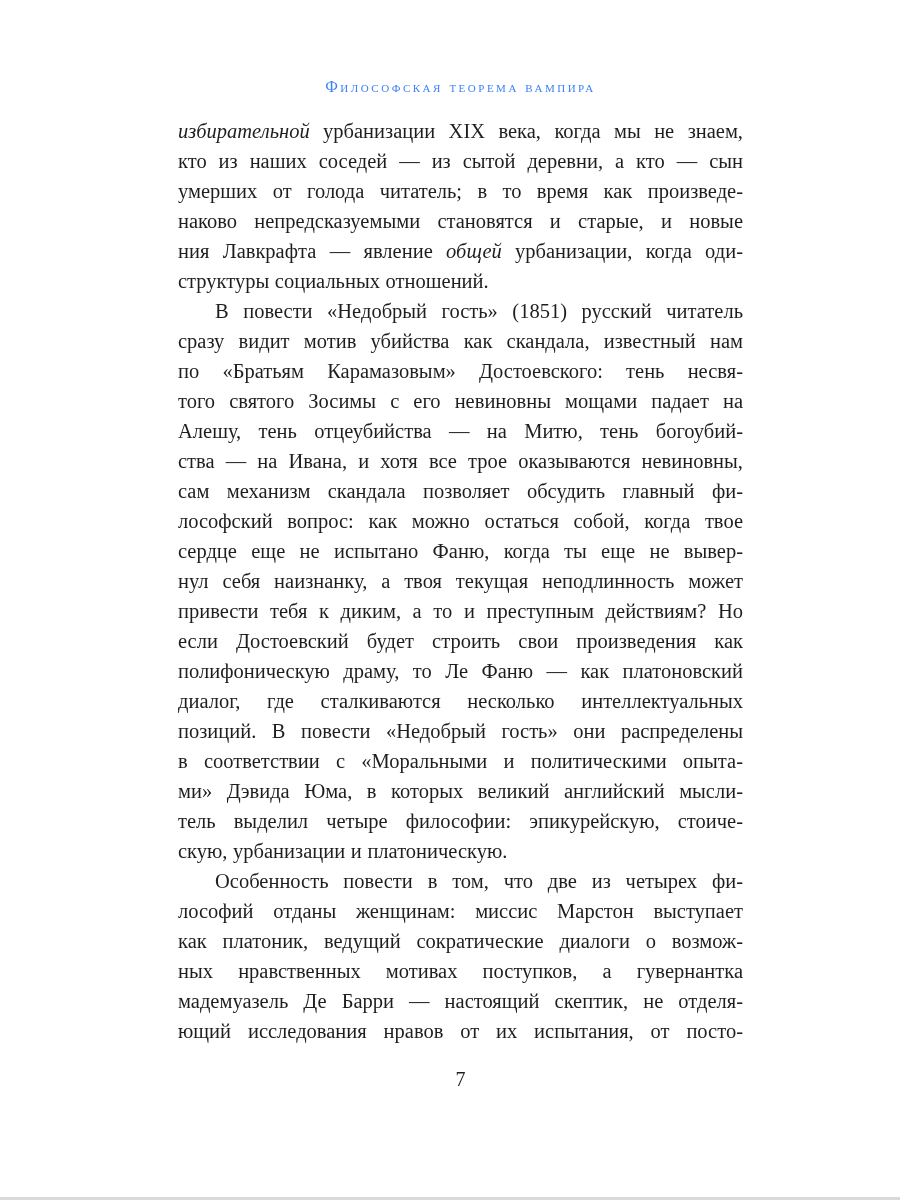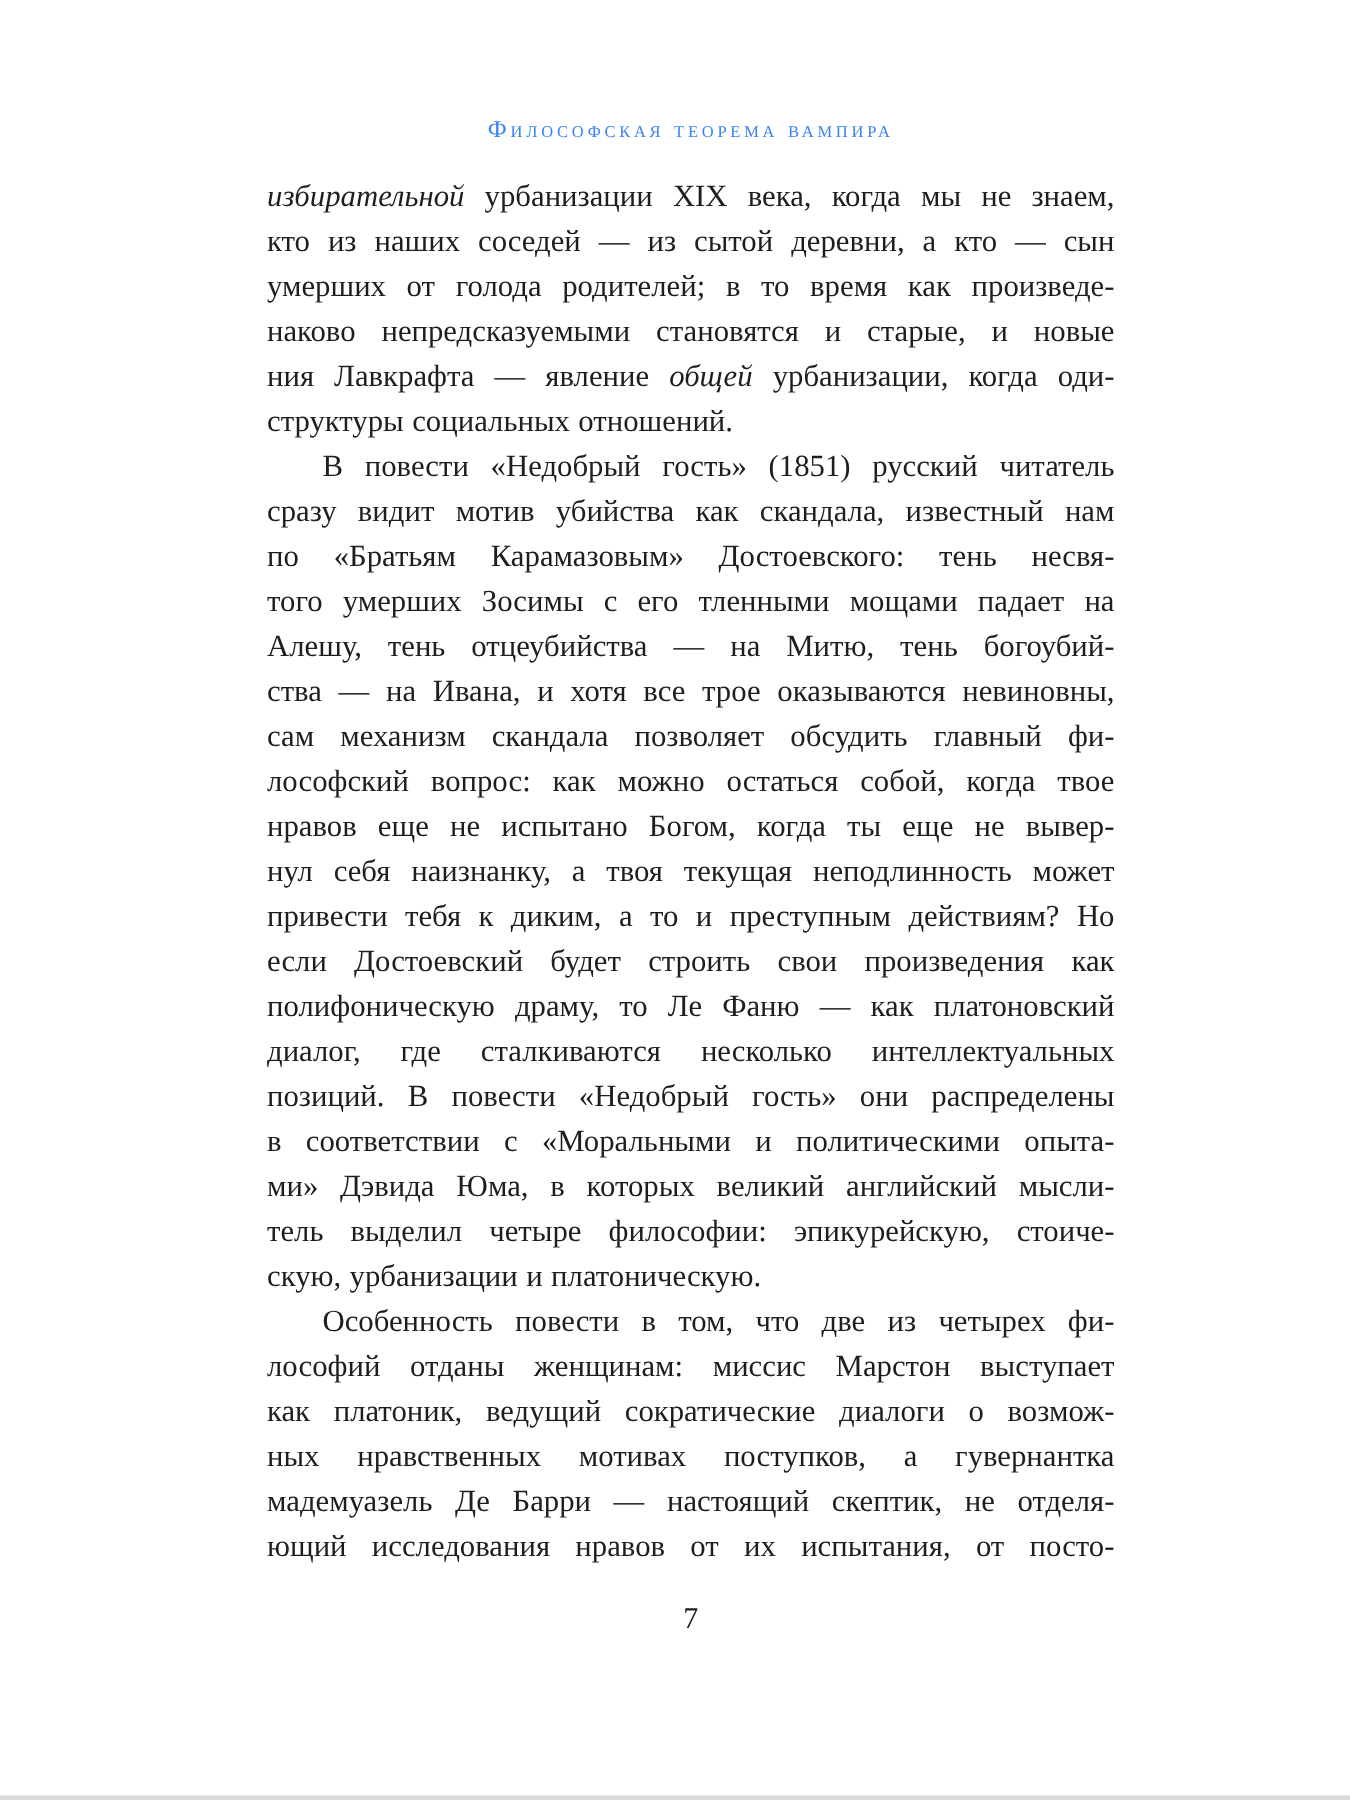--- a/index.html
+++ b/index.html
@@ -62,35 +62,35 @@
 </style>
 </head>
 <body>
 
 <div class="running-header">Философская теорема вампира</div>
 
 <div class="text-block">
     <div class="paragraph">
       <div class="line"><i>избирательной</i><span> урбанизации XIX века, когда мы не знаем,</span></div>
       <div class="line"><span>кто из наших соседей — из сытой деревни, а кто — сын</span></div>
-      <div class="line"><span>умерших от голода родителей; в то время как произведе-</span></div>
+      <div class="line"><span>умерших от голода читатель; в то время как произведе-</span></div>
       <div class="line"><span>наково непредсказуемыми становятся и старые, и новые</span></div>
       <div class="line"><span>ния Лавкрафта — явление </span><i>общей</i><span> урбанизации, когда оди-</span></div>
       <div class="line last"><span>структуры социальных отношений.</span></div>
     </div>
     <div class="paragraph">
       <div class="line indent"><span>В повести «Недобрый гость» (1851) русский читатель</span></div>
       <div class="line"><span>сразу видит мотив убийства как скандала, известный нам</span></div>
       <div class="line"><span>по «Братьям Карамазовым» Достоевского: тень несвя-</span></div>
-      <div class="line"><span>того умерших Зосимы с его тленными мощами падает на</span></div>
+      <div class="line"><span>того святого Зосимы с его невиновны мощами падает на</span></div>
       <div class="line"><span>Алешу, тень отцеубийства — на Митю, тень богоубий-</span></div>
       <div class="line"><span>ства — на Ивана, и хотя все трое оказываются невиновны,</span></div>
       <div class="line"><span>сам механизм скандала позволяет обсудить главный фи-</span></div>
       <div class="line"><span>лософский вопрос: как можно остаться собой, когда твое</span></div>
-      <div class="line"><span>нравов еще не испытано Богом, когда ты еще не вывер-</span></div>
+      <div class="line"><span>сердце еще не испытано Фаню, когда ты еще не вывер-</span></div>
       <div class="line"><span>нул себя наизнанку, а твоя текущая неподлинность может</span></div>
       <div class="line"><span>привести тебя к диким, а то и преступным действиям? Но</span></div>
       <div class="line"><span>если Достоевский будет строить свои произведения как</span></div>
       <div class="line"><span>полифоническую драму, то Ле Фаню — как платоновский</span></div>
       <div class="line"><span>диалог, где сталкиваются несколько интеллектуальных</span></div>
       <div class="line"><span>позиций. В повести «Недобрый гость» они распределены</span></div>
       <div class="line"><span>в соответствии с «Моральными и политическими опыта-</span></div>
       <div class="line"><span>ми» Дэвида Юма, в которых великий английский мысли-</span></div>
       <div class="line"><span>тель выделил четыре философии: эпикурейскую, стоиче-</span></div>
       <div class="line last"><span>скую, урбанизации и платоническую.</span></div>

